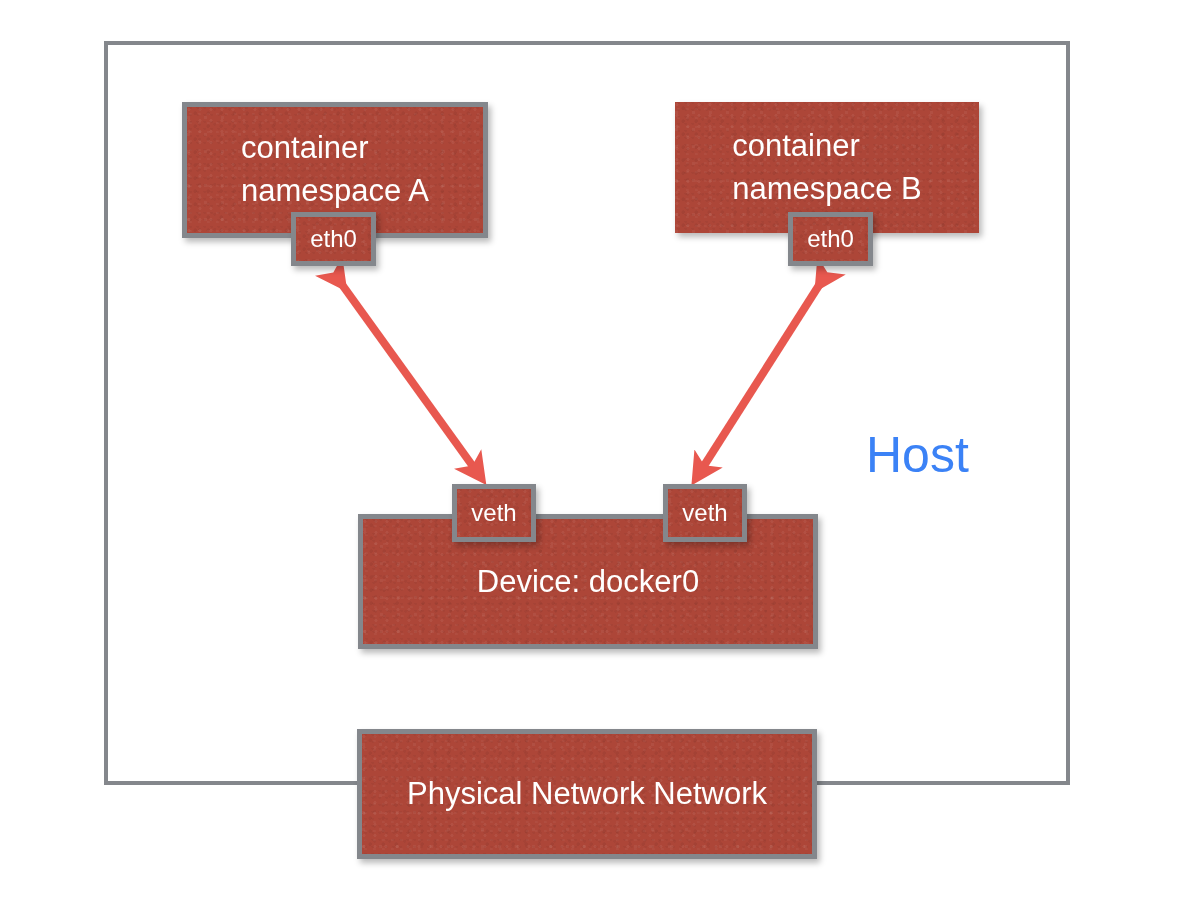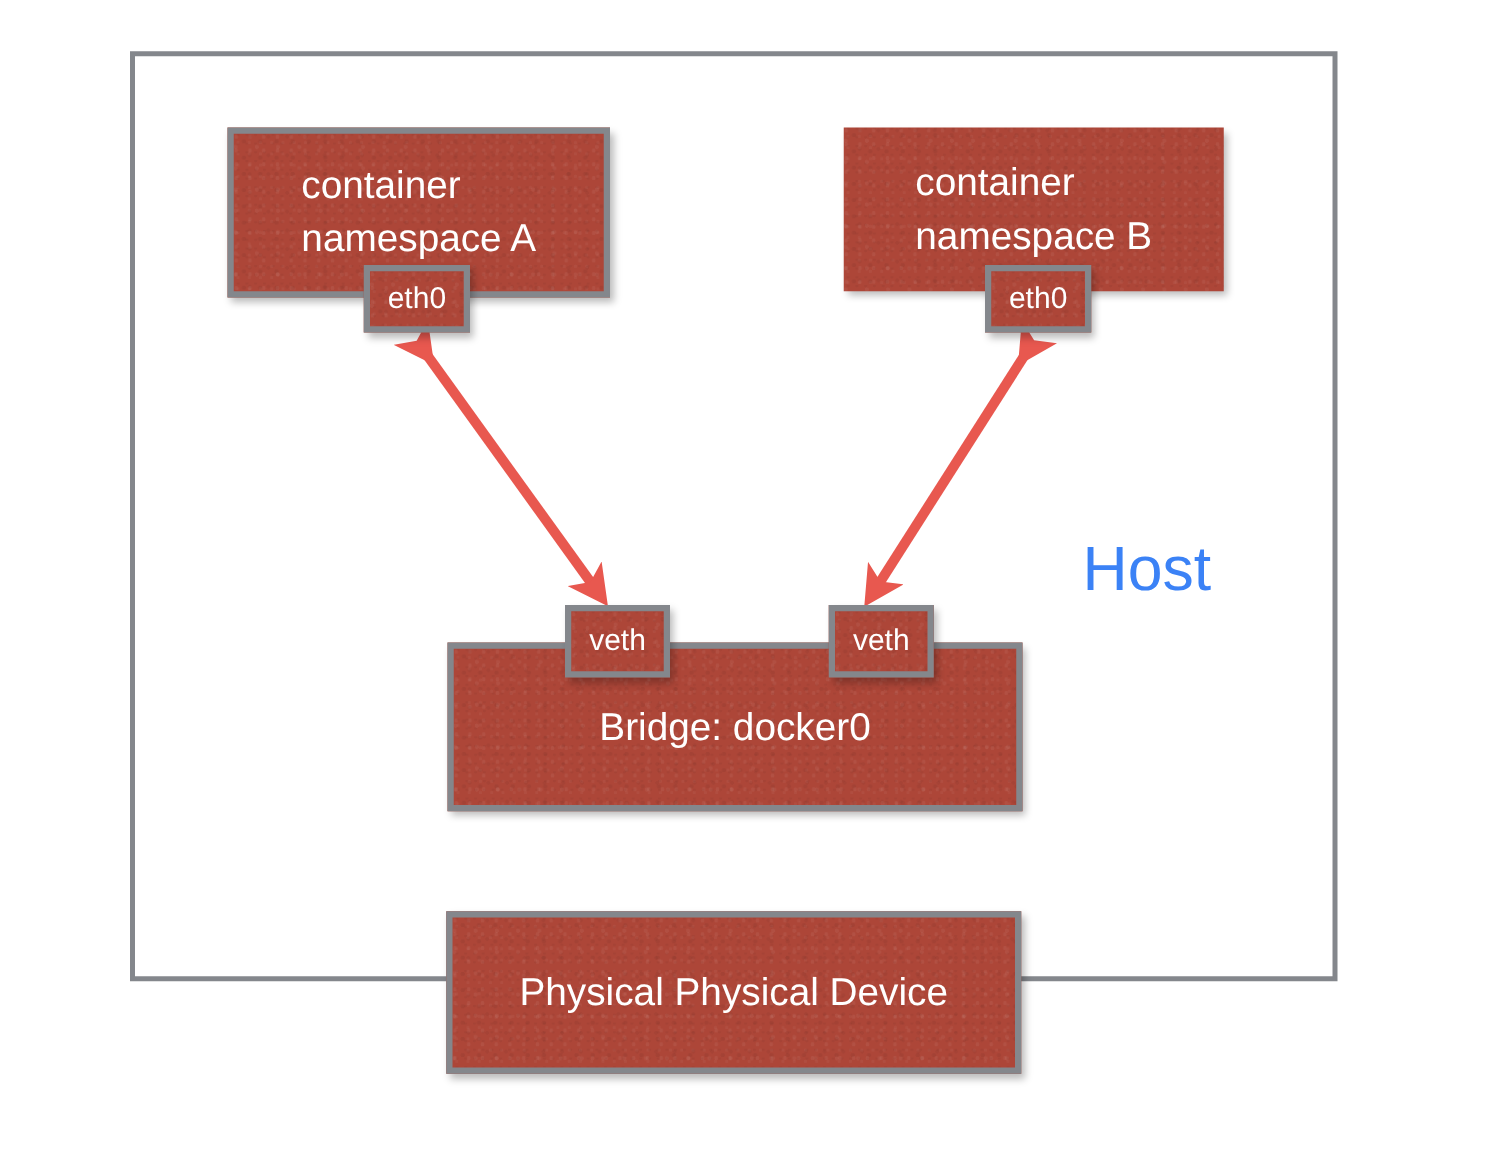--- a/index.html
+++ b/index.html
@@ -158,20 +158,20 @@
   </div>
 
   <div class="node bordered veth-left">
     <span class="node-label">veth</span>
   </div>
   <div class="node bordered veth-right">
     <span class="node-label">veth</span>
   </div>
 
   <div class="node bordered bridge">
-    <span class="node-label">Bridge: docker0</span>
+    <span class="node-label">Device: docker0</span>
   </div>
 
   <div class="node bordered physical">
-    <span class="node-label">Physical Physical Device</span>
+    <span class="node-label">Physical Network Network</span>
   </div>
 
 </div>
 
 </body></html>

